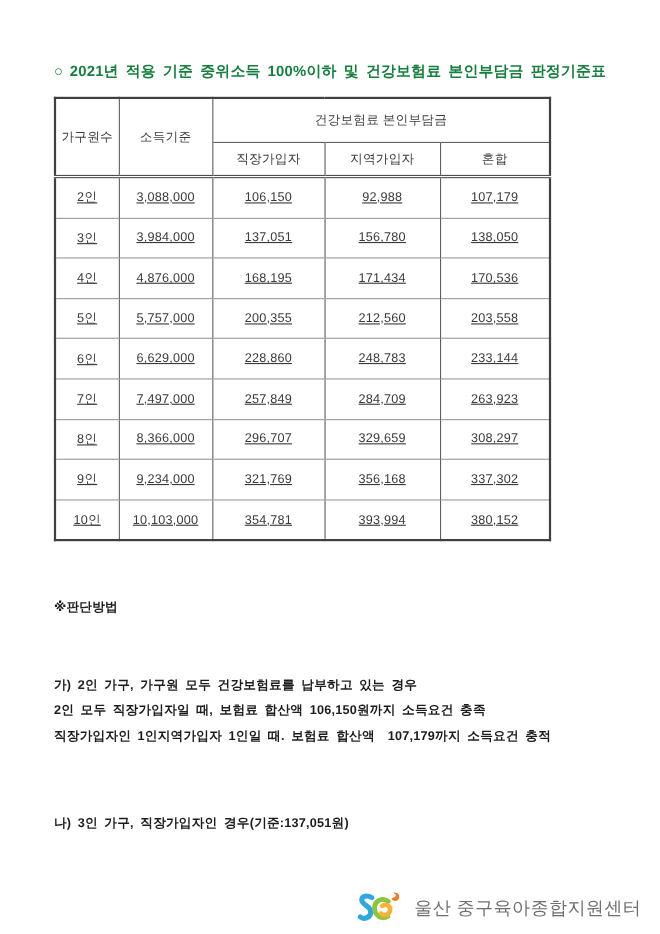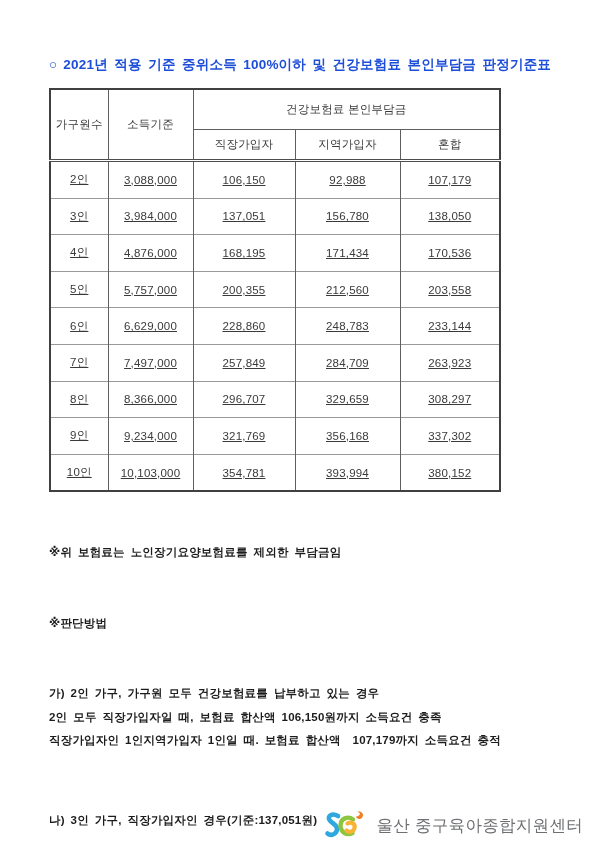--- a/index.html
+++ b/index.html
@@ -9,21 +9,21 @@
     position: relative;
     font-family: "Liberation Sans", "DejaVu Sans", sans-serif;
     color: #222;
     overflow: hidden;
   }
   .doc-title {
     position: absolute;
     left: 49px; top: 56px;
     font-size: 13.5px;
     font-weight: 700;
-    color: #1d4ed8;
+    color: #15803d;
     letter-spacing: 0.2px;
     word-spacing: 2.5px;
     white-space: nowrap;
   }
   .doc-title .bullet { font-weight: 400; margin-right: 6px; }
 
   table.criteria {
     position: absolute;
     left: 49px; top: 88px;
     width: 450px;
@@ -172,21 +172,20 @@
         <td>10인</td>
         <td>10,103,000</td>
         <td>354,781</td>
         <td>393,994</td>
         <td>380,152</td>
       </tr>
     </tbody>
 </table>
 
 <div class="notes">
-  <div class="note-line">※위 보험료는 노인장기요양보험료를 제외한 부담금임</div>
   <div class="note-line">※판단방법</div>
   <div><div class="note-line">가) 2인 가구, 가구원 모두 건강보험료를 납부하고 있는 경우</div><div class="note-line">2인 모두 직장가입자일 때, 보험료 합산액 106,150원까지 소득요건 충족</div><div class="note-line">직장가입자인 1인지역가입자 1인일 때. 보험료 합산액  107,179까지 소득요건 충적</div></div>
   <div class="block-gap"><div class="note-line">나) 3인 가구, 직장가입자인 경우(기준:137,051원)</div></div>
 </div>
 
 <div class="footer-logo">
   <svg class="mark" viewBox="0 0 44 34" xmlns="http://www.w3.org/2000/svg">
     <path d="M14,7 C8,3.5 3,7 5.5,11 C8,15 13,15 13,20 C13,25 7,27.5 3.5,24.5" fill="none" stroke-width="4.6" stroke-linecap="round" stroke="#2fa8dd"></path>
     <path d="M29,10.5 C24,6.5 16.5,9.5 16.5,16.5 C16.5,23.5 23,27 28.5,24" fill="none" stroke-width="4.4" stroke-linecap="round" stroke="#8cc63e"></path>
     <path d="M23.5,14.5 C27.5,12 31.5,15 30.5,19 C29.5,23 25,24 22.5,21.5" fill="none" stroke-width="4.2" stroke-linecap="round" stroke="#f9b233"></path>

